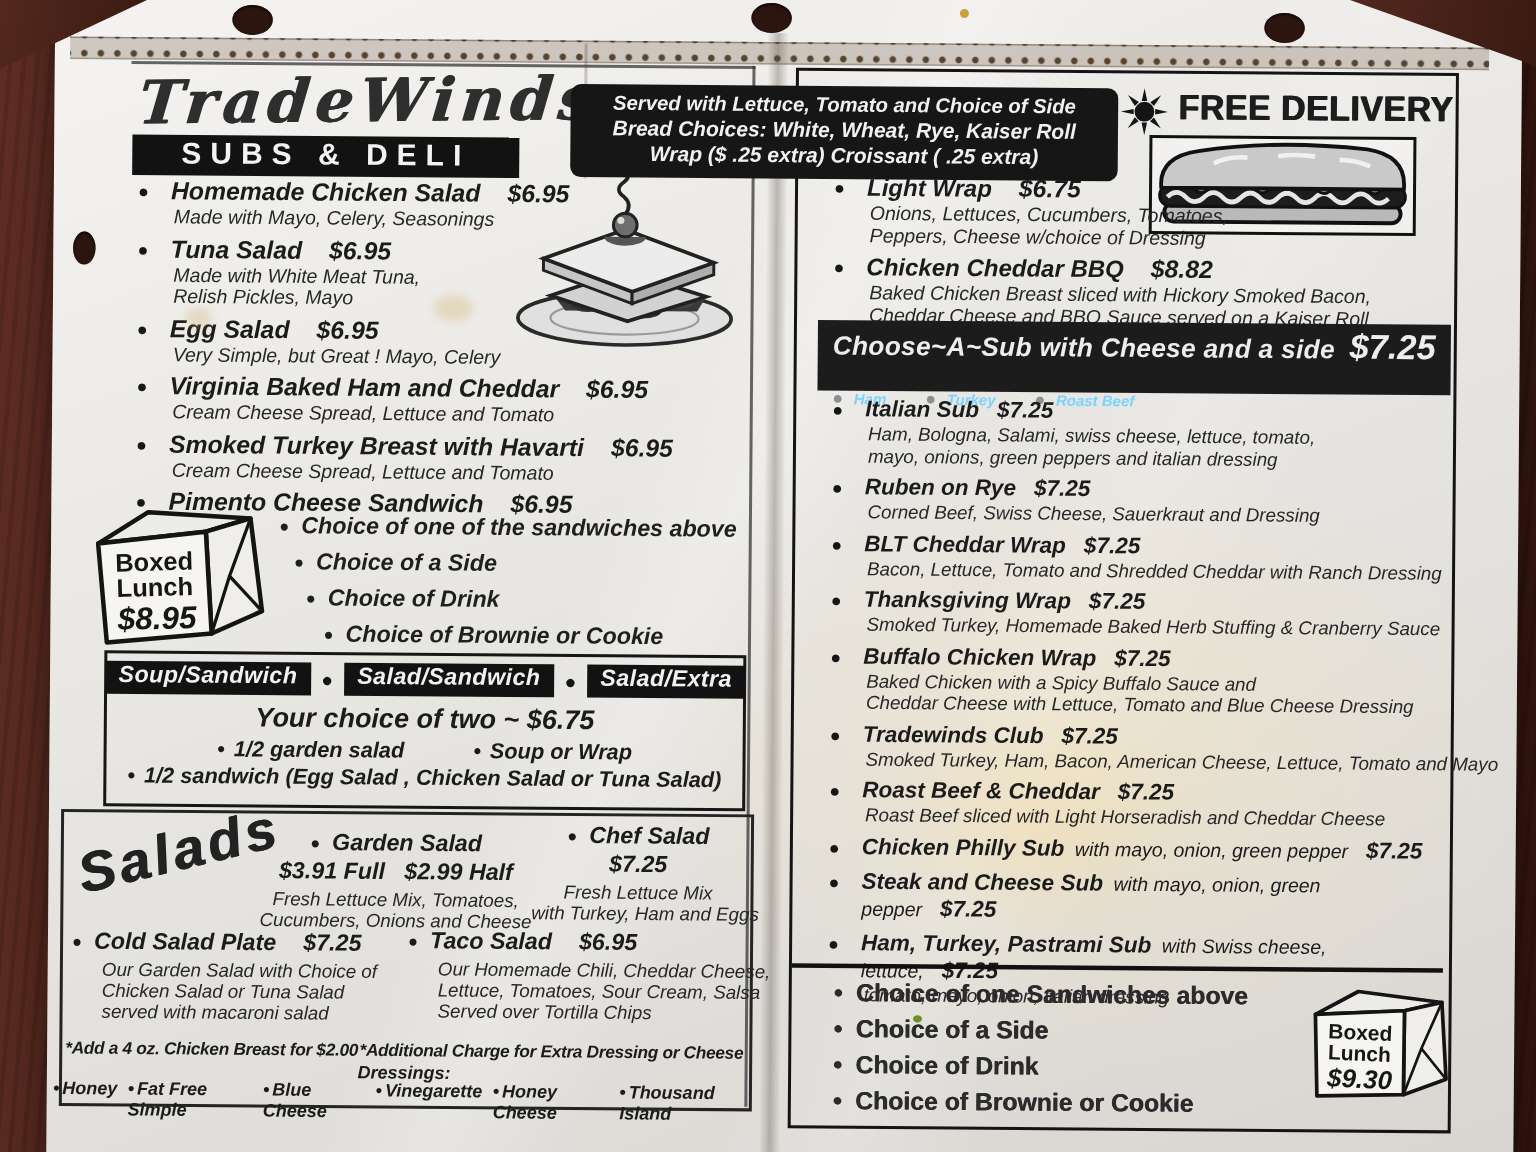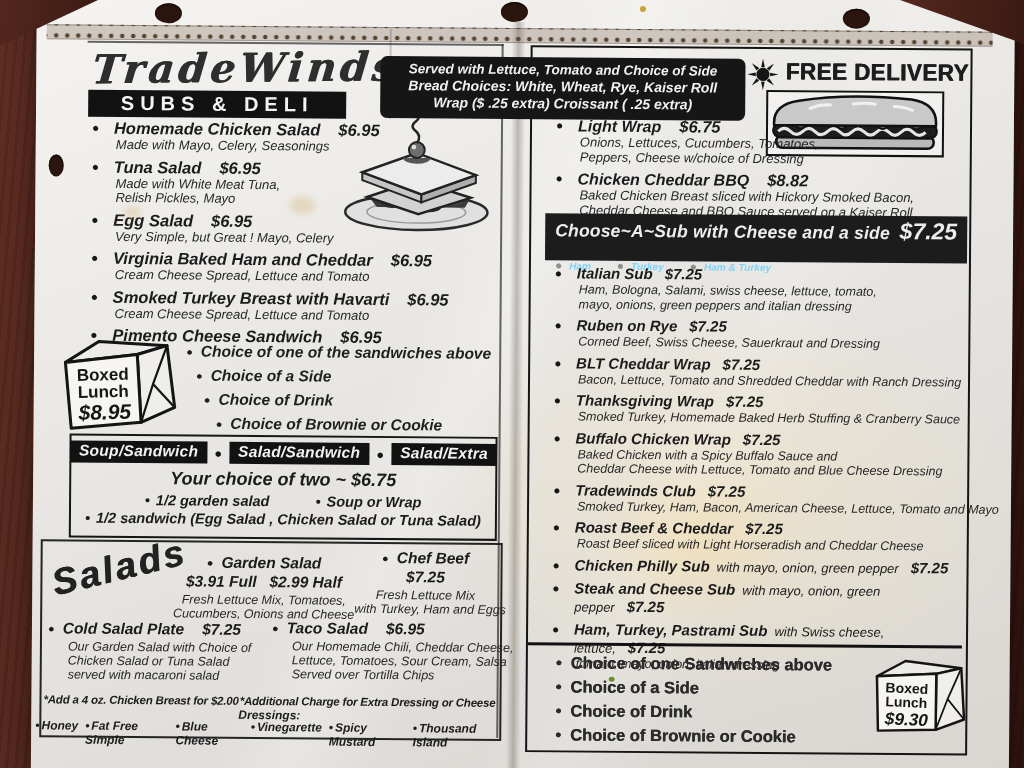--- a/index.html
+++ b/index.html
@@ -249,21 +249,21 @@
   <div class="salads-box"></div>
   <div class="salads-head">Salads</div>
 
   <div class="sal sal-garden">
     <div class="hd"><span>Garden Salad</span></div>
     <div class="prices"><span>$3.91 Full</span>&nbsp;&nbsp;&nbsp;<span>$2.99 Half</span></div>
     <div class="ds">Fresh Lettuce Mix, Tomatoes,
 Cucumbers, Onions and Cheese</div>
   </div>
   <div class="sal sal-chef">
-    <div class="hd"><span>Chef Beef</span></div>
+    <div class="hd"><span>Chef Salad</span></div>
     <div class="prices">$7.25</div>
     <div class="ds">Fresh Lettuce Mix
 with Turkey, Ham and Eggs</div>
   </div>
   <div class="sal sal-cold">
     <div class="hd"><span>Cold Salad Plate</span><span class="pr" style="font-weight:700;margin-left:18px;">$7.25</span></div>
     <div class="ds" style="margin-left:20px;">Our Garden Salad with Choice of
 Chicken Salad or Tuna Salad
 served with macaroni salad</div>
   </div>
@@ -282,21 +282,21 @@
   <div class="dressings">
 
       <span class="dr">Honey</span>
 
       <span class="dr">Fat Free Simple</span>
 
       <span class="dr">Blue Cheese</span>
 
       <span class="dr">Vinegarette</span>
 
-      <span class="dr">Spicy Mustard</span>
+      <span class="dr">Honey Cheese</span>
 
       <span class="dr">Thousand Island</span>
 
   </div>
 
   <div class="right-box"></div>
 
   <div class="top-banner">
     <div class="b1">Served with Lettuce, Tomato and Choice of Side</div>
     <div class="b2">Bread Choices: White, Wheat, Rye, Kaiser Roll</div>
@@ -352,22 +352,22 @@
     <div class="choose-row1">
       <span class="choose-title">Choose~A~Sub with Cheese and a side</span>
       <span class="choose-price">$7.25</span>
     </div>
     <div class="choose-row2">
 
         <span class="opt">Ham</span>
 
         <span class="opt">Turkey</span>
 
-
-        <span class="opt">Ham &amp; Turkey</span>
+        <span class="opt">Roast Beef</span>
+
 
     </div>
   </div>
 
   <div class="subs">
 
       <div class="mi">
         <span class="nm">Italian Sub</span><span class="pr">$7.25</span>
         <div class="ds">Ham, Bologna, Salami, swiss cheese, lettuce, tomato,
 mayo, onions, green peppers and italian dressing</div>

